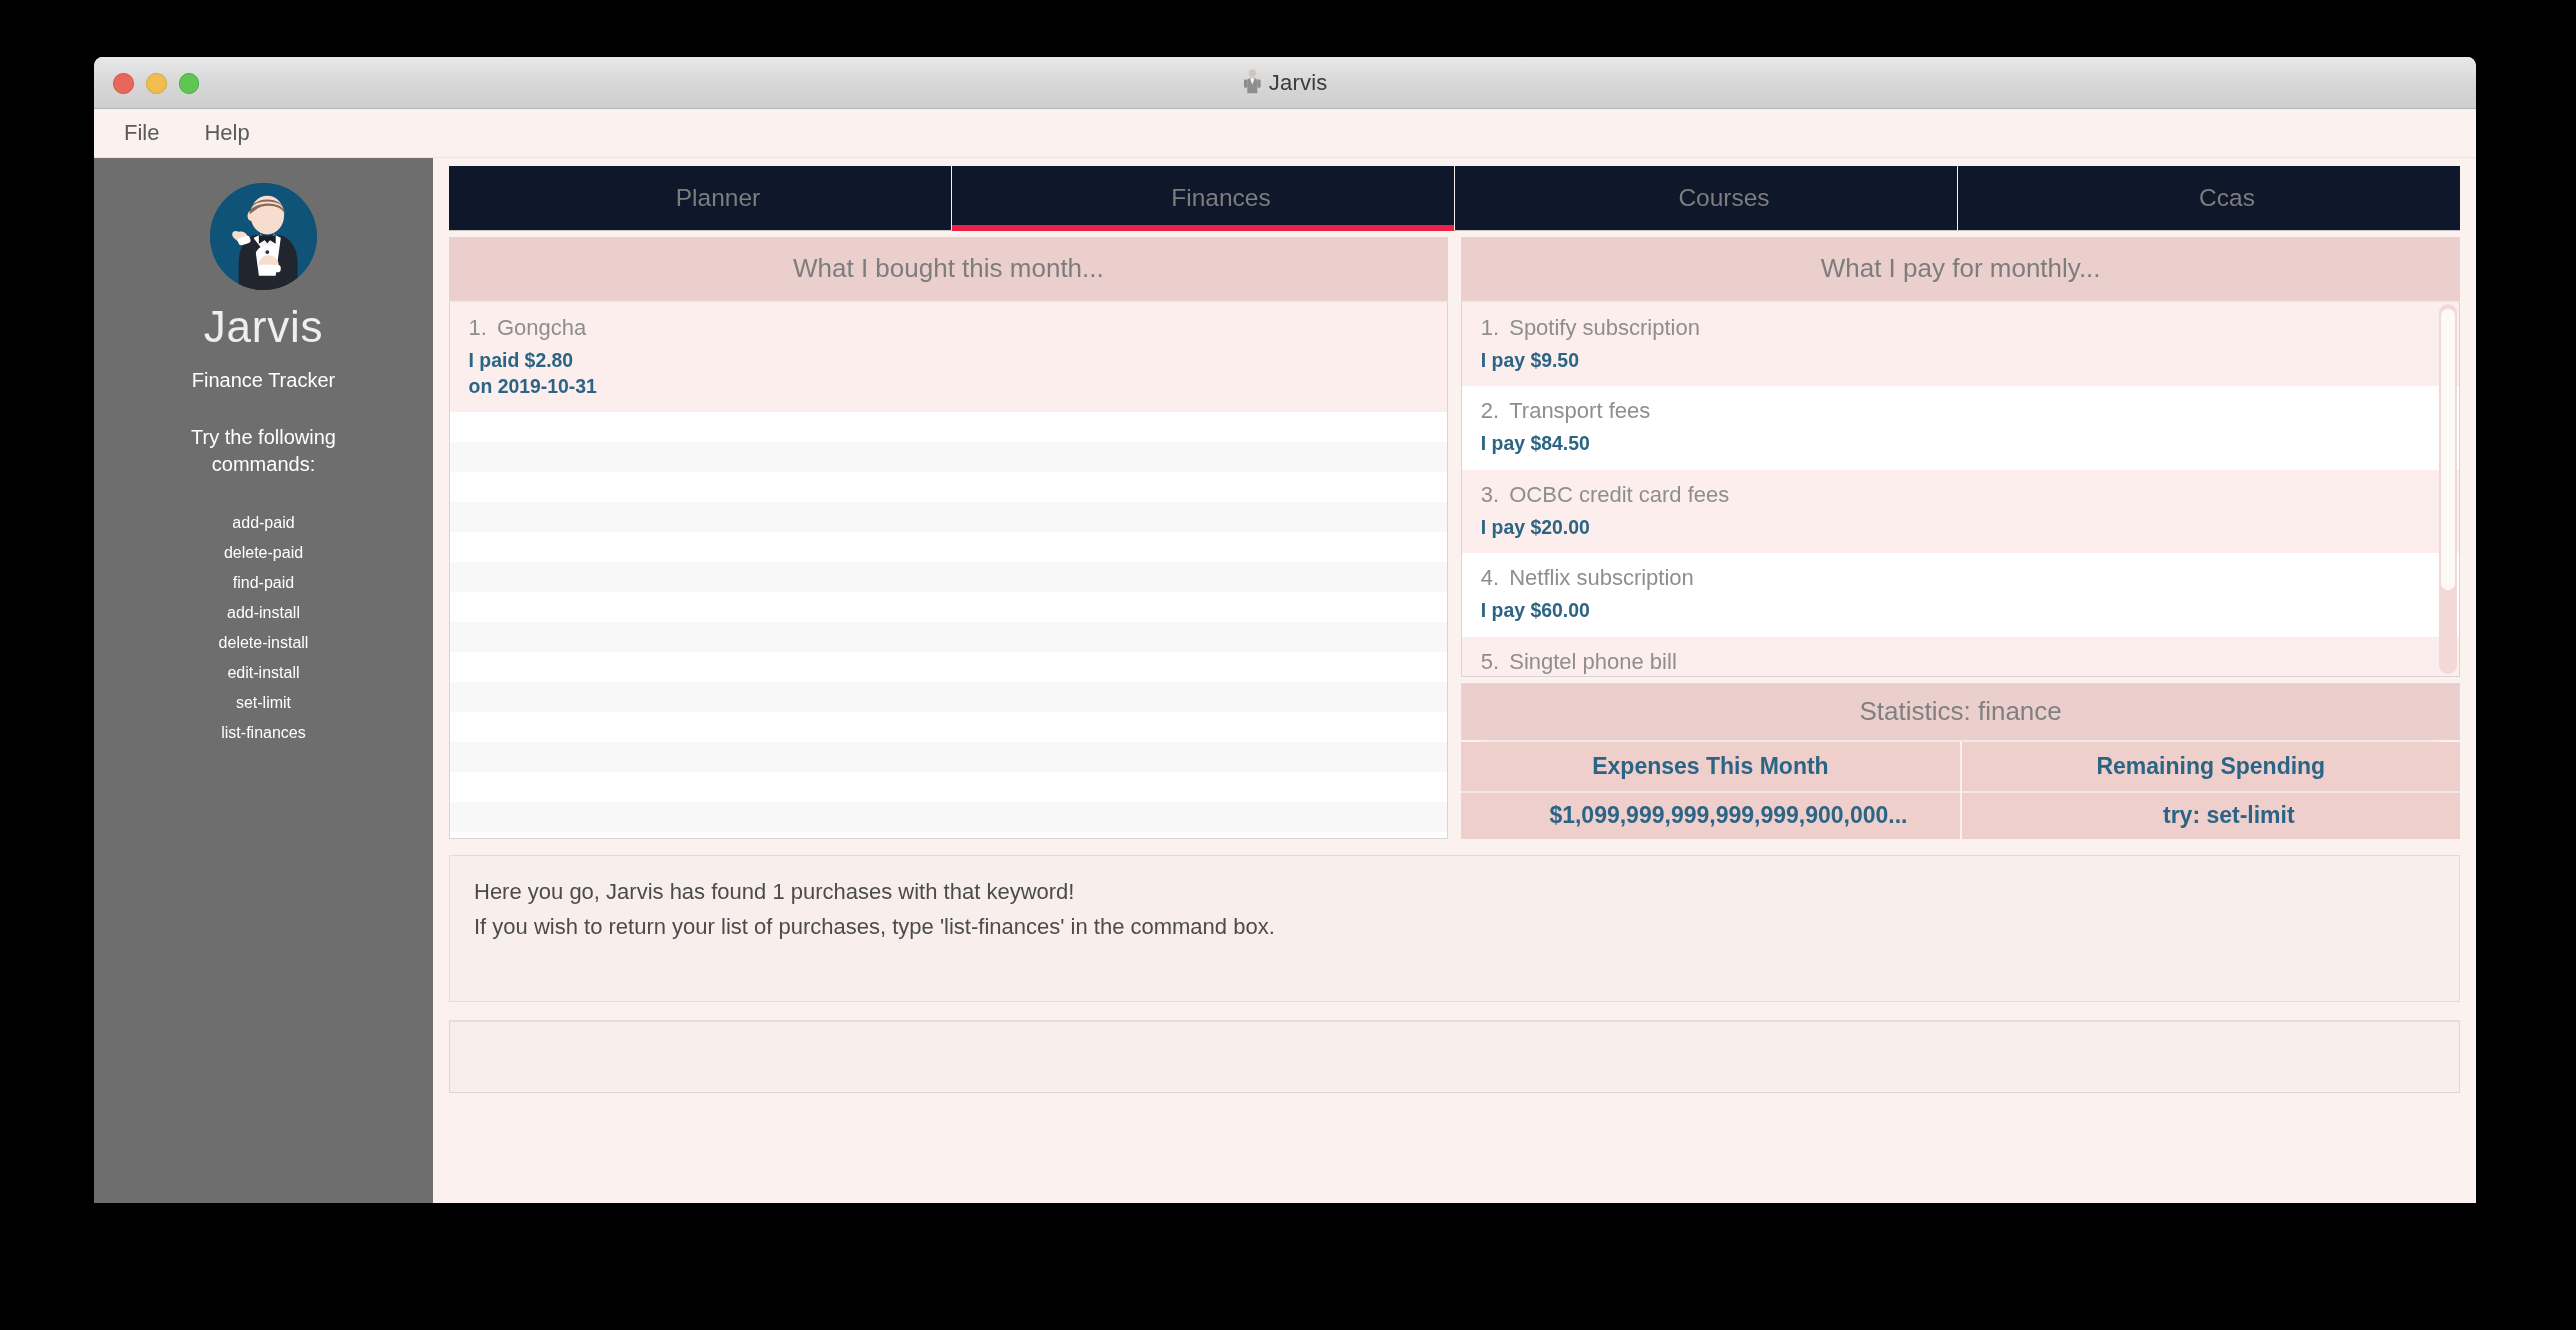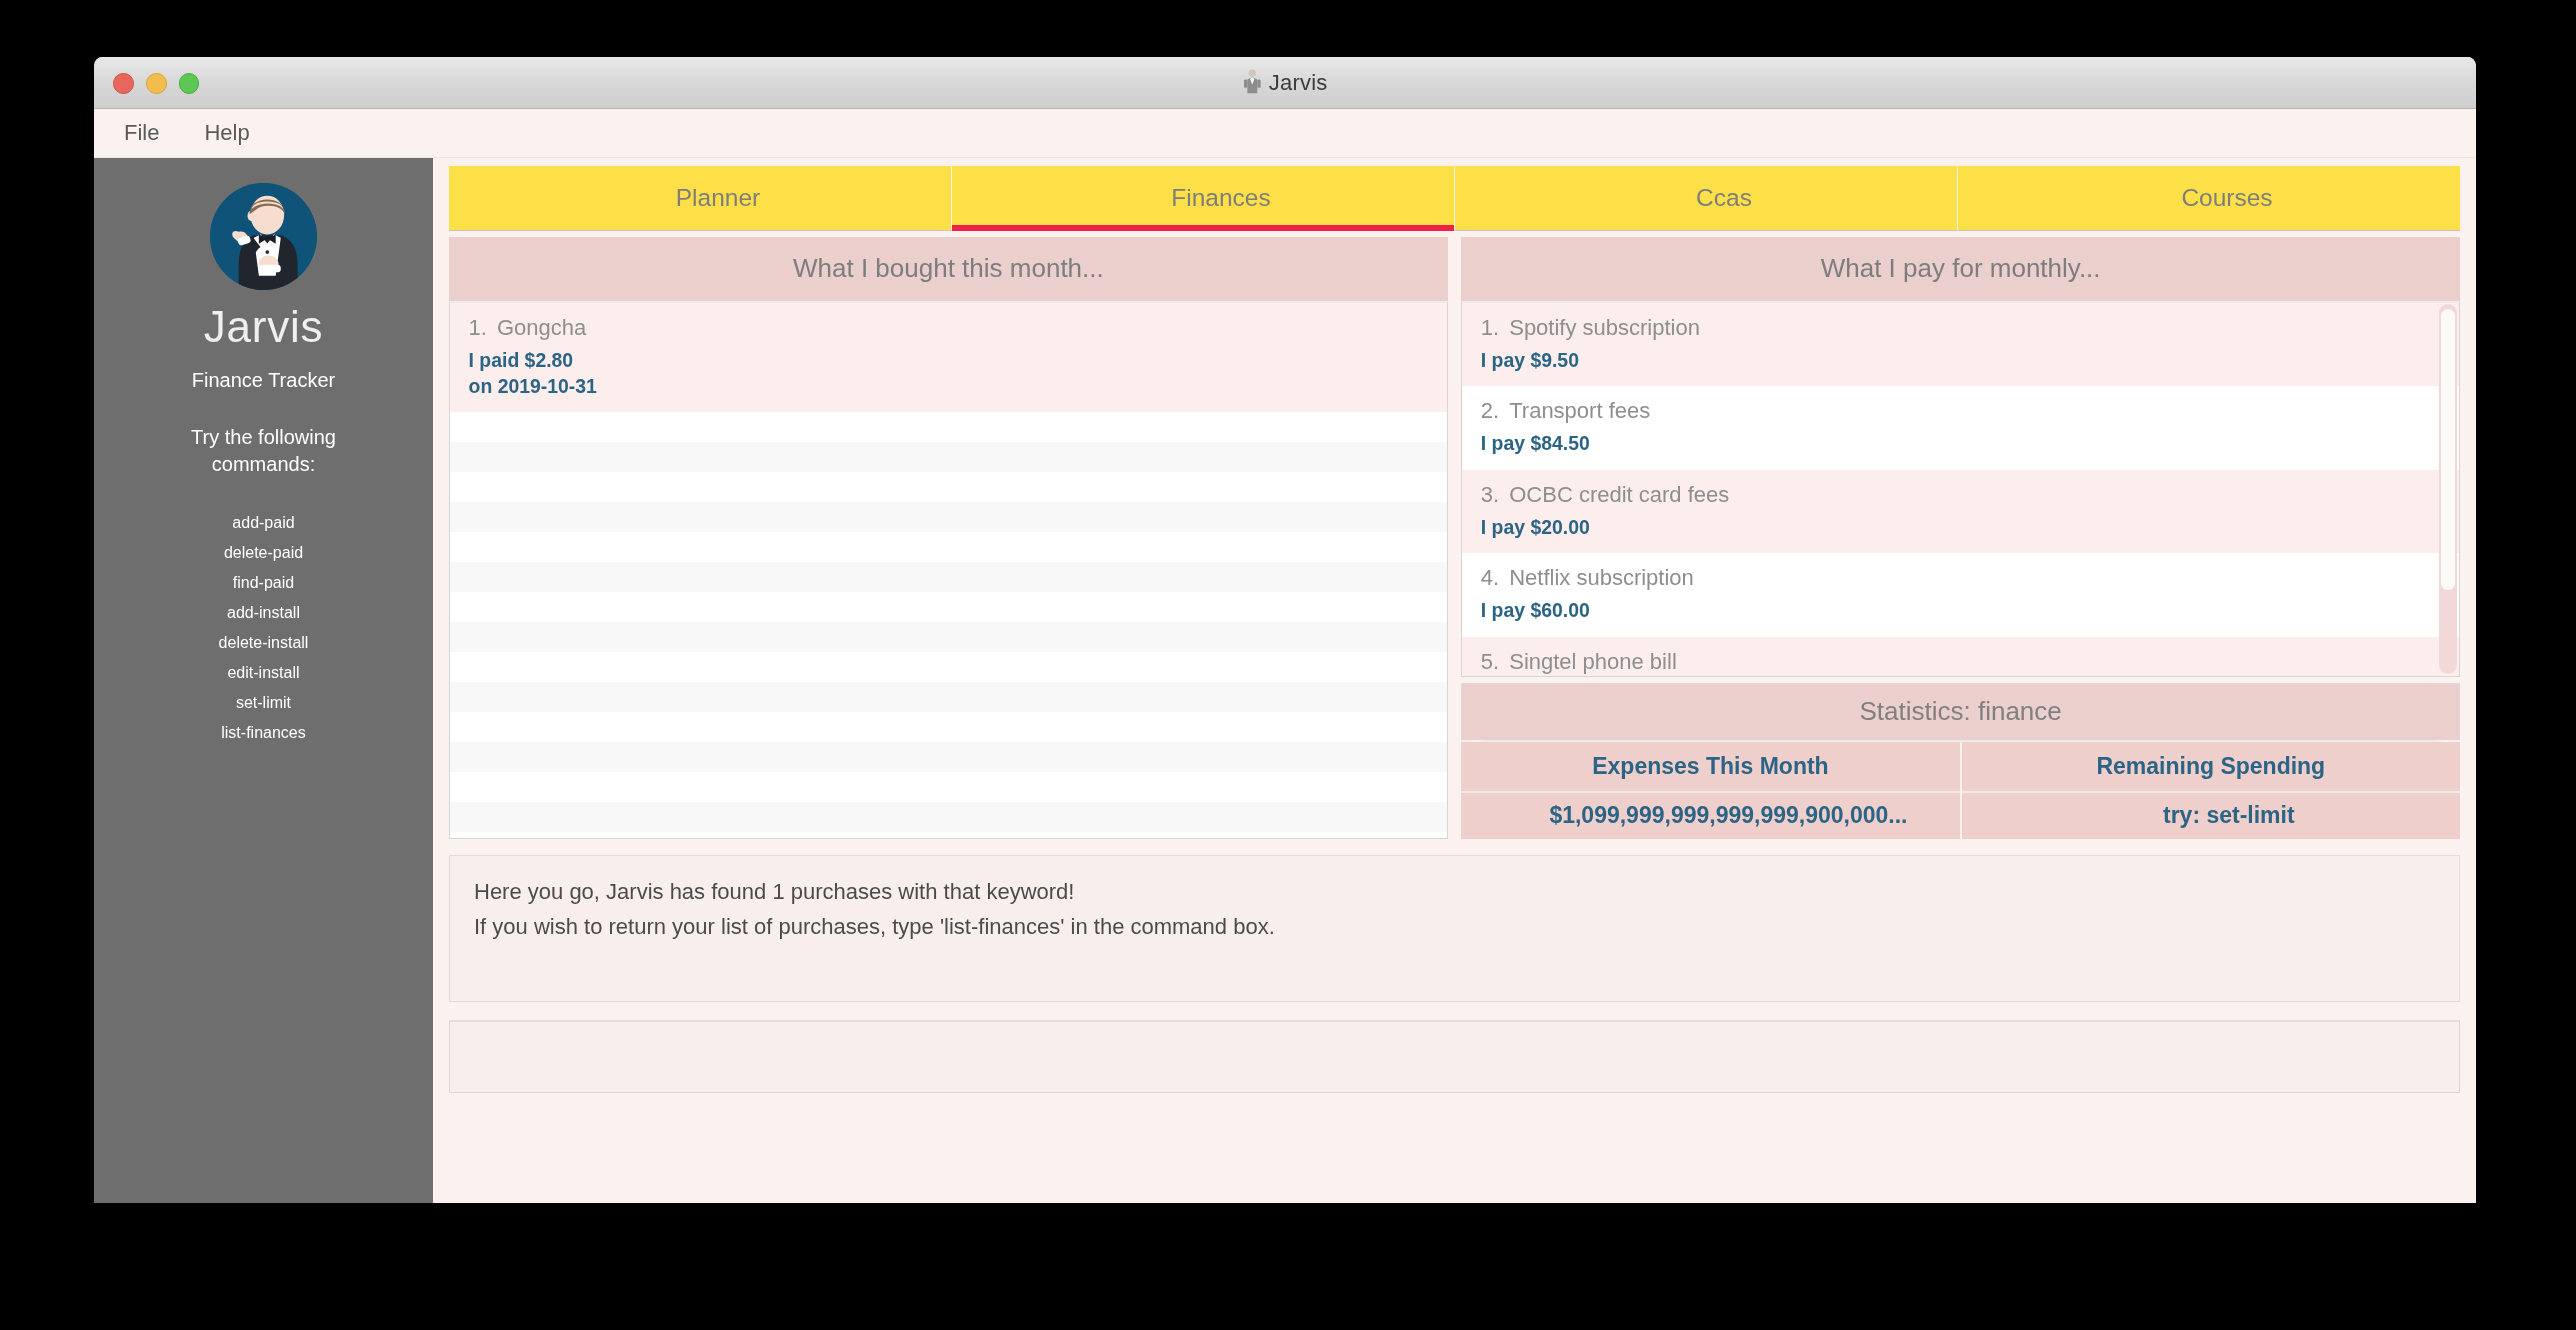--- a/index.html
+++ b/index.html
@@ -166,21 +166,21 @@
 
   
   .tabs {
     display: flex;
     height: 64px;
     flex: 0 0 64px;
     border-bottom: 1.7px solid #c9c4c4;
   }
   .tab {
     flex: 1 1 0;
-    background: #fde047;
+    background: #0f172a;
     display: flex;
     align-items: center;
     justify-content: center;
     font-size: 24.5px;
     color: #7d7d7d;
     border-right: 1.7px solid #fbf2f0;
     position: relative;
     cursor: default;
     padding-left: 36px;
   }
@@ -455,22 +455,22 @@
           <div class="cmd-item">set-limit</div>
           <div class="cmd-item">list-finances</div>
         </div>
       </div>
 
       <div class="main">
 
         <div class="tabs">
           <div class="tab">Planner</div>
           <div class="tab active">Finances</div>
+          <div class="tab">Courses</div>
           <div class="tab">Ccas</div>
-          <div class="tab">Courses</div>
         </div>
 
         <div class="panes">
 
           <div class="pane-left">
             <div class="pane-header">What I bought this month...</div>
             <div class="list-box">
               <div class="list-scrollarea">
                 <div class="list-inner">
 

